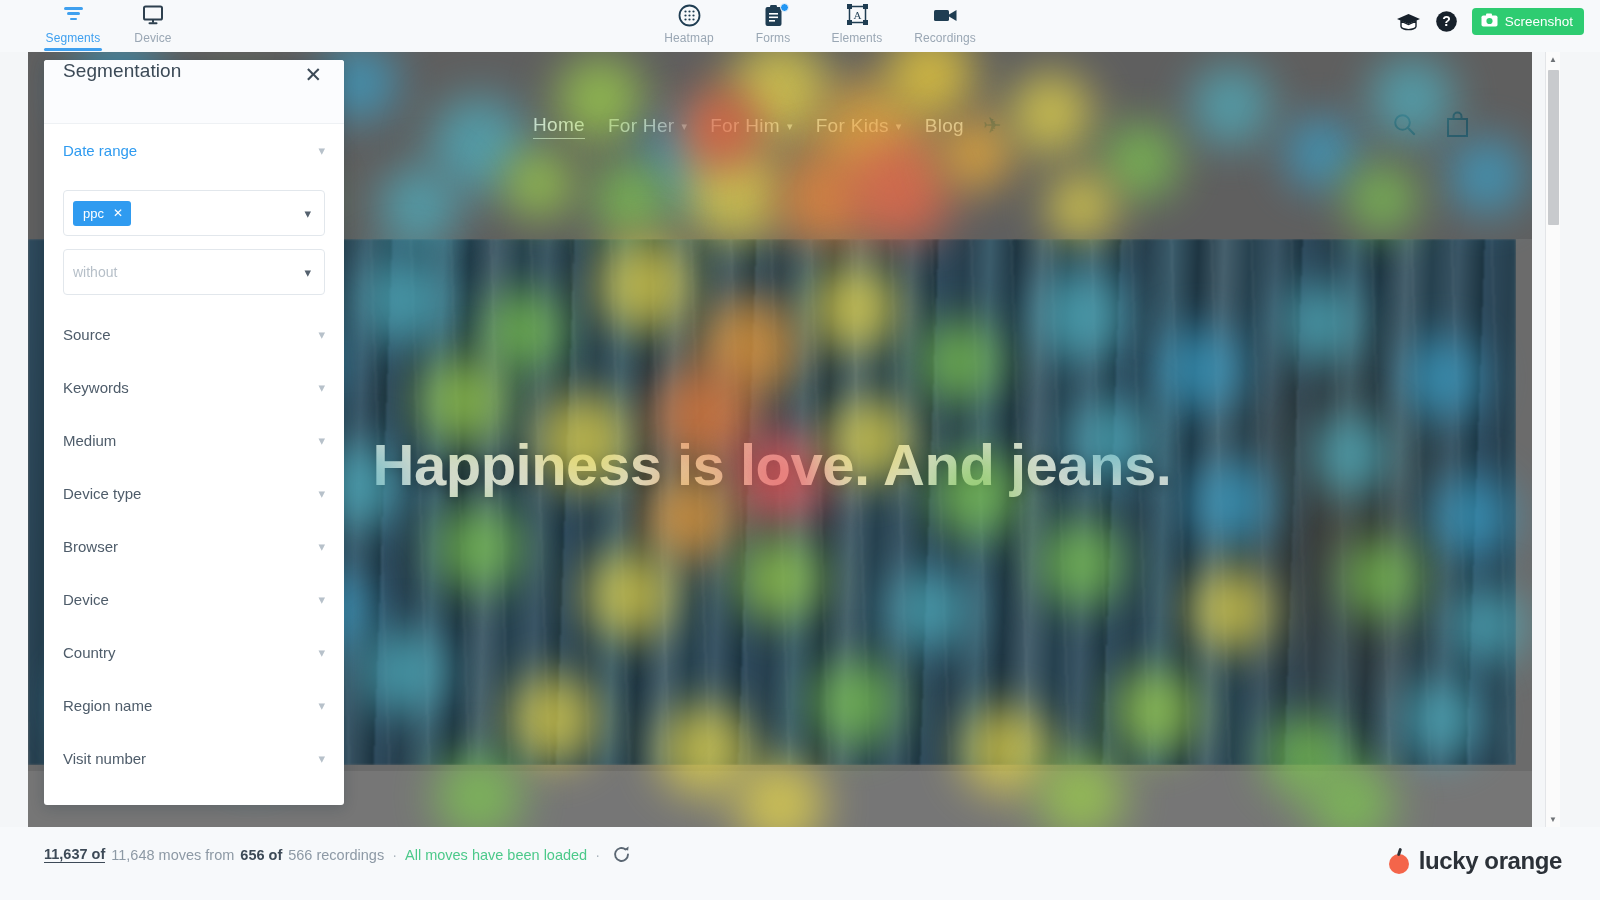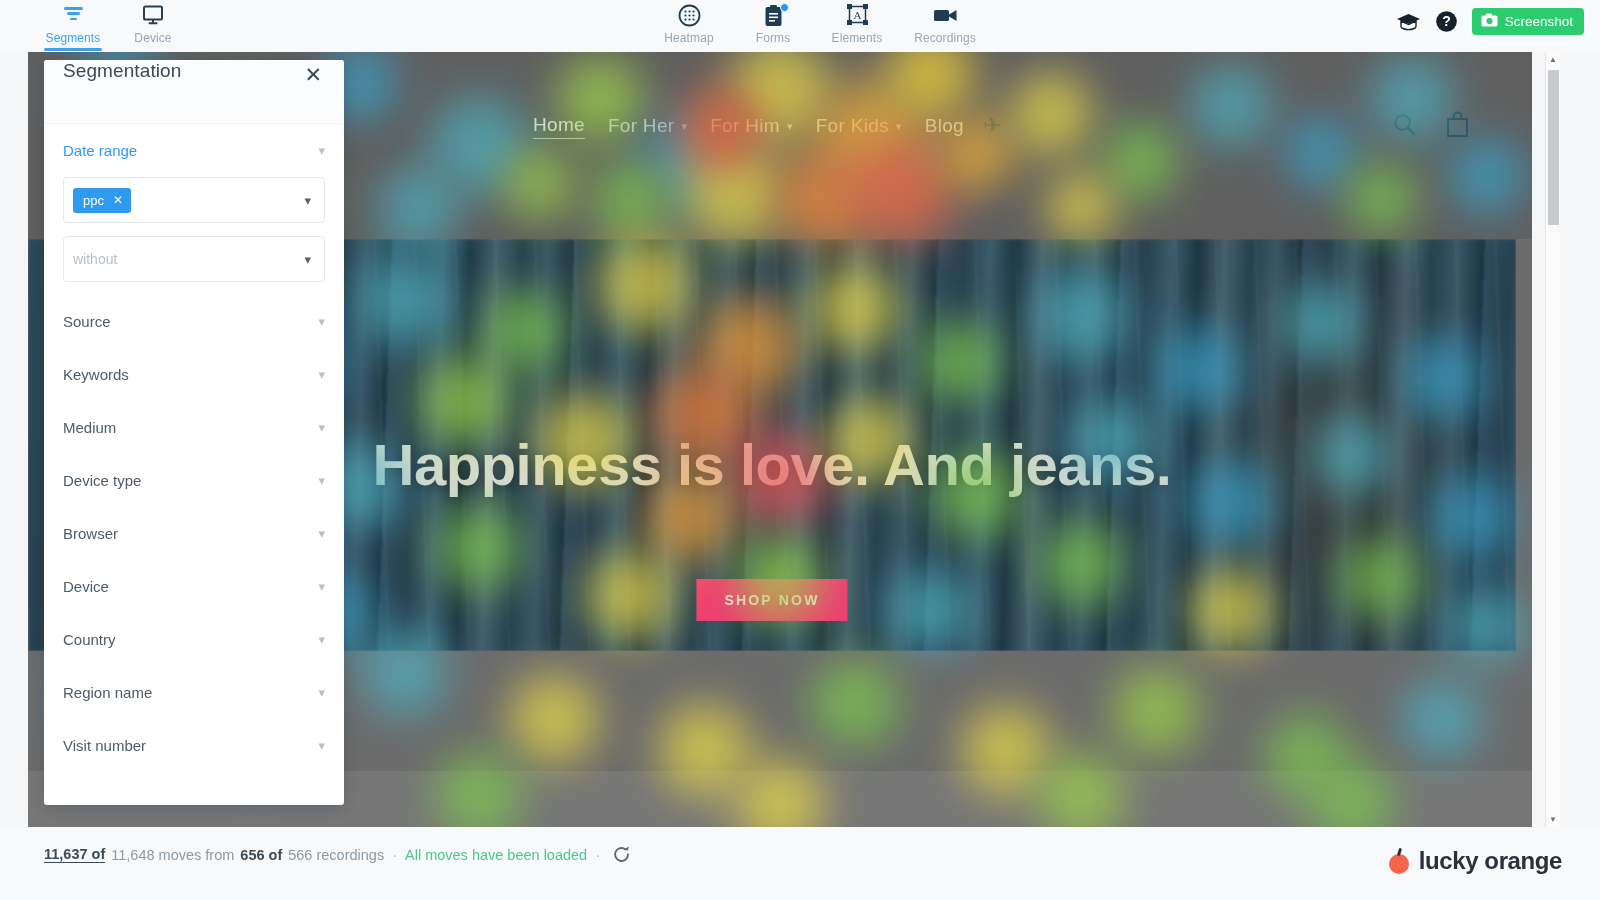--- a/index.html
+++ b/index.html
@@ -88,21 +88,21 @@
     font-size: 19px; color: #cfd6cf; letter-spacing: .3px;
     display: flex; align-items: center; gap: 7px; cursor: pointer;
     font-family: "Liberation Sans", sans-serif;
   }
   .nav-link.cur { color: #dfe6df; border-bottom: 1.5px solid #bcc4bc; padding-bottom: 2px; }
   .caret { font-size: 11px; opacity: .85; }
   .nav-logo { position: absolute; left: 955px; font-size: 22px; color: #2c4a52; }
   .nav-icons { position: absolute; right: 62px; display: flex; align-items: center; gap: 28px; }
 
   
-  .hero { position: absolute; top: 187px; left: 0; right: 16px; height: 412px; overflow: hidden; }
+  .hero { position: absolute; top: 187px; left: 0; right: 16px; height: 526px; overflow: hidden; }
   .hero-img {
     position: absolute; inset: 0;
     background:
       repeating-linear-gradient(92deg,
         #2f4b5e 0px, #27404f 26px, #3b5c6b 52px, #1e3542 78px,
         #46606d 104px, #26414f 130px, #3a5565 156px, #1b3340 182px),
       linear-gradient(180deg, #40556a 0%, #27404f 45%, #2d3f48 100%);
     filter: blur(1px);
   }
   .hero-img::after {
@@ -182,21 +182,21 @@
   }
   .seg-row .nm { font-size: 15px; color: #4e5c6a; display: flex; align-items: center; gap: 8px; }
   .seg-row.on .nm { color: #2f9bf0; }
   .dot-blue { width: 8px; height: 8px; border-radius: 50%; background: #2f9bf0; display: inline-block; }
   .chev { color: #b7c1ca; font-size: 13px; }
 
   .seg-field { padding: 0 19px; margin-bottom: 13px; }
   .sel-box {
     height: 46px; border: 1px solid #e2e7ec; border-radius: 4px;
     display: flex; align-items: center; justify-content: space-between;
-    padding: 0 13px 0 9px; cursor: pointer; background: #fff;
+    padding: 0 13px 0 9px; cursor: pointer; background: #fff; margin-top: 13px;
   }
   .tag {
     background: #2f9bf0; color: #fff; font-size: 13px;
     border-radius: 3px; padding: 5px 8px 5px 10px;
     display: inline-flex; align-items: center; gap: 9px;
   }
   .tag .x { cursor: pointer; font-size: 12px; }
   .ph { font-size: 14px; color: #b6bfc8; }
   .sel-chev { color: #54616e; font-size: 13px; }
 
@@ -387,21 +387,20 @@
               <path d="M8.5 8 V5.5 A4 4 0 0 1 16.5 5.5 V8" fill="none" stroke="#24454f" stroke-width="2"></path>
             </svg>
           </span>
         </div>
       </div>
     </div>
 
     <div class="hero">
       <div class="hero-img"></div>
       <div class="hero-title">Happiness is love. And jeans.</div>
-      <button class="shop-btn">SHOP NOW</button>
     </div>
 
     <div class="site-footer"></div>
   </div>
 
   <div class="heat" id="heatlayer">
       <span style="left: 6%; top: 5%; width: 120px; height: 120px; background: radial-gradient(circle, rgb(58, 160, 200) 0%, rgba(58, 160, 200, 0.8) 45%, transparent 72%);"></span>
       <span style="left: 14%; top: 10%; width: 110px; height: 110px; background: radial-gradient(circle, rgb(126, 200, 80) 0%, rgba(126, 200, 80, 0.8) 45%, transparent 72%);"></span>
       <span style="left: 22%; top: 4%; width: 96px; height: 96px; background: radial-gradient(circle, rgb(58, 160, 200) 0%, rgba(58, 160, 200, 0.8) 45%, transparent 72%);"></span>
       <span style="left: 30%; top: 12%; width: 120px; height: 120px; background: radial-gradient(circle, rgb(79, 176, 192) 0%, rgba(79, 176, 192, 0.8) 45%, transparent 72%);"></span>

